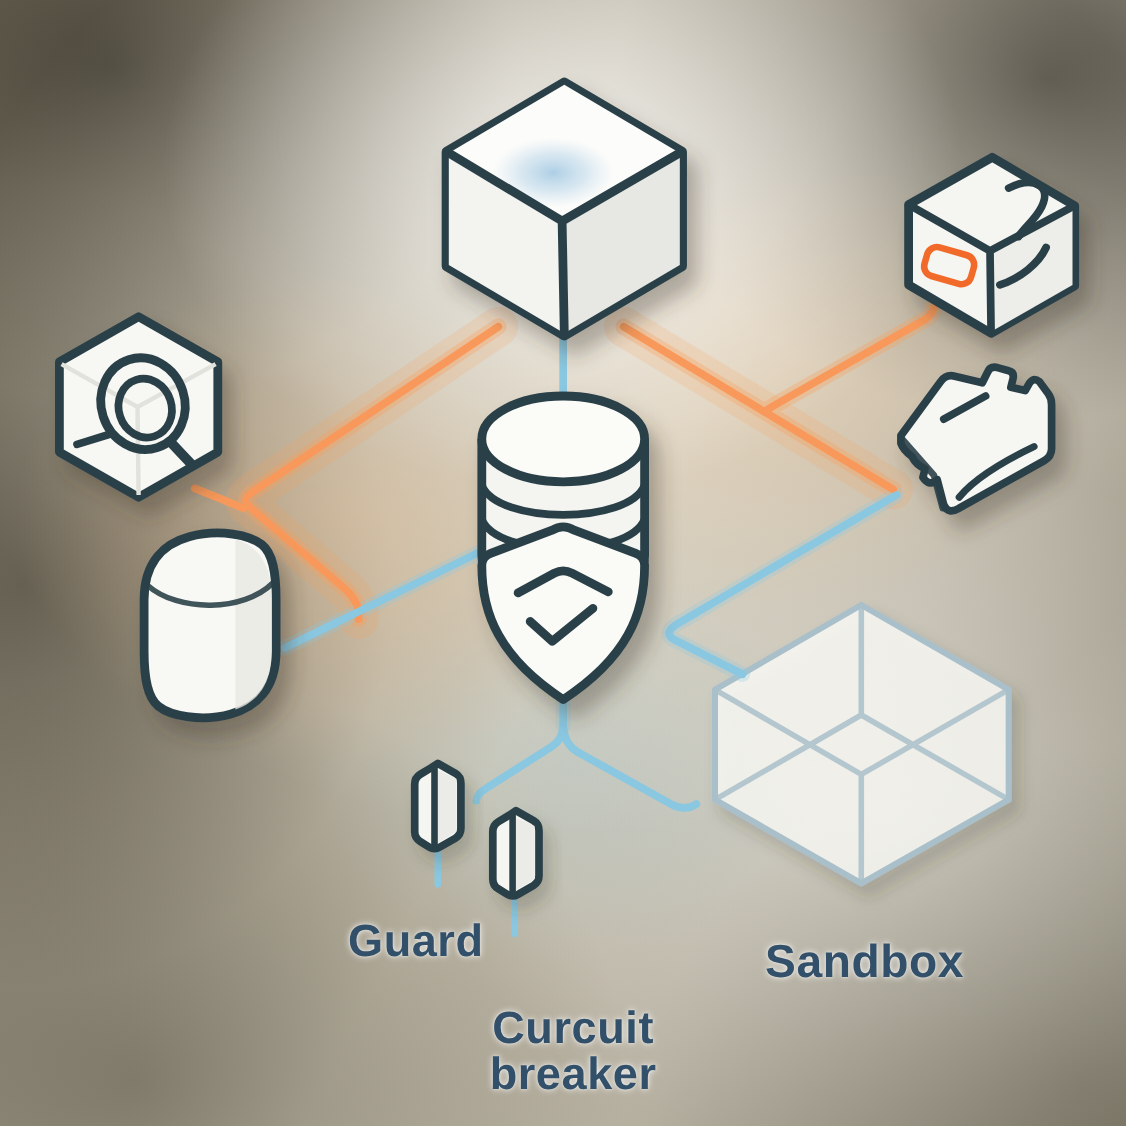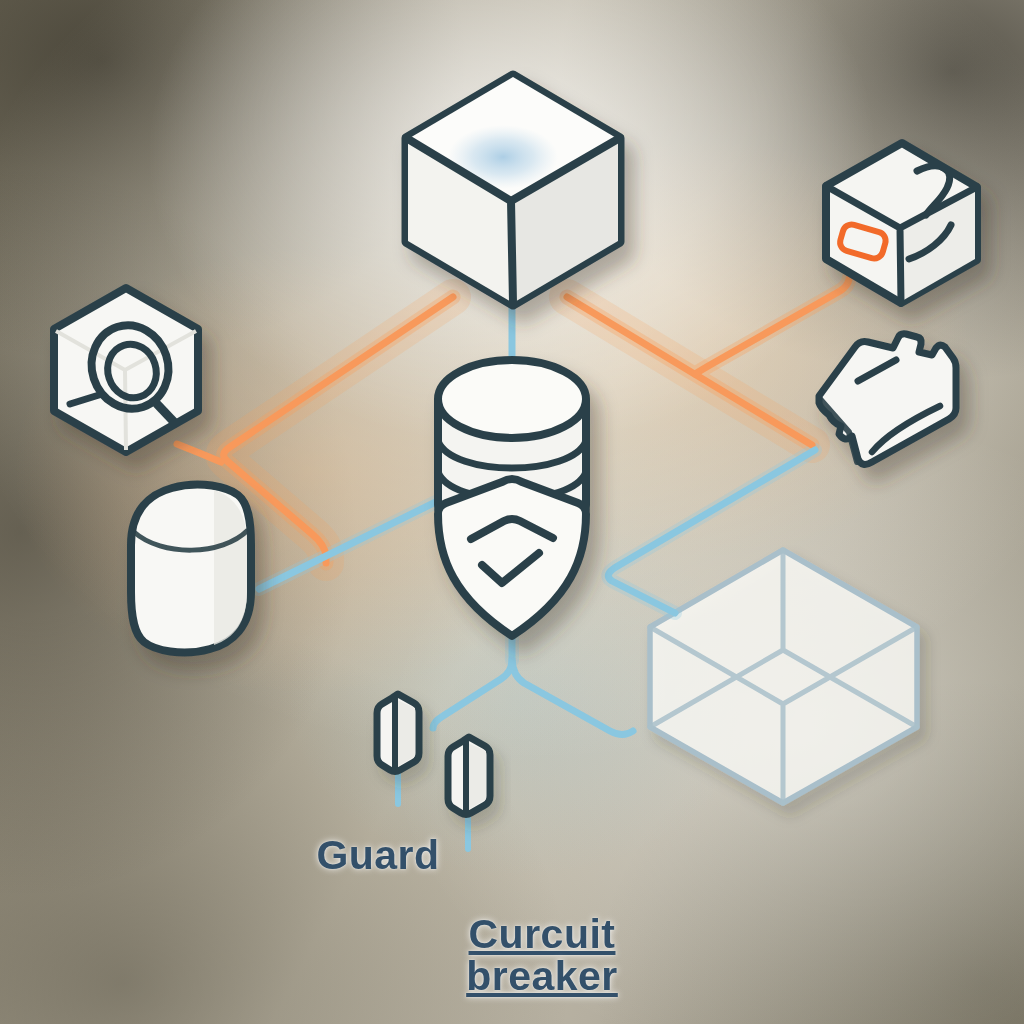--- a/index.html
+++ b/index.html
@@ -26,21 +26,21 @@
   .blue{stroke:var(--accent-blue,#8AC7E0);}
   .sb{stroke:var(--sandbox-edge,#A9BFCA);}
   .lbl{
     position:absolute;text-align:center;font-weight:600;
     color:var(--label-text,#33506A);line-height:1.02;letter-spacing:.5px;
     text-shadow:0 0 7px rgba(255,255,255,.85),0 0 2px rgba(255,255,255,.6);
     margin-top:18px;
   }
   .lbl span{display:block;}
   .lbl-guard{left:292px;top:817px;width:172px;font-size:41px;}
-  .lbl-circuit{left:447px;top:896px;width:190px;font-size:41px;text-decoration:underline;}
+  .lbl-circuit{left:426px;top:896px;width:190px;font-size:41px;}
   .lbl-sandbox{left:691px;top:835px;width:190px;font-size:42px;}
 </style>
 </head>
 <body>
 
 <div class="stage">
 
 <svg width="1024" height="1024" viewBox="0 0 1024 1024">
   <defs>
     <filter id="shadow" x="-40%" y="-40%" width="190%" height="190%">
@@ -148,14 +148,17 @@
   </g>
 </svg>
 
   <div class="lbl lbl-guard">
     <span>Guard</span>
   </div>
   <div class="lbl lbl-circuit">
     <span>Curcuit</span>
     <span>breaker</span>
   </div>
+  <div class="lbl lbl-sandbox">
+    <span>Sandbox</span>
+  </div>
 
 </div>
 
 </body></html>

